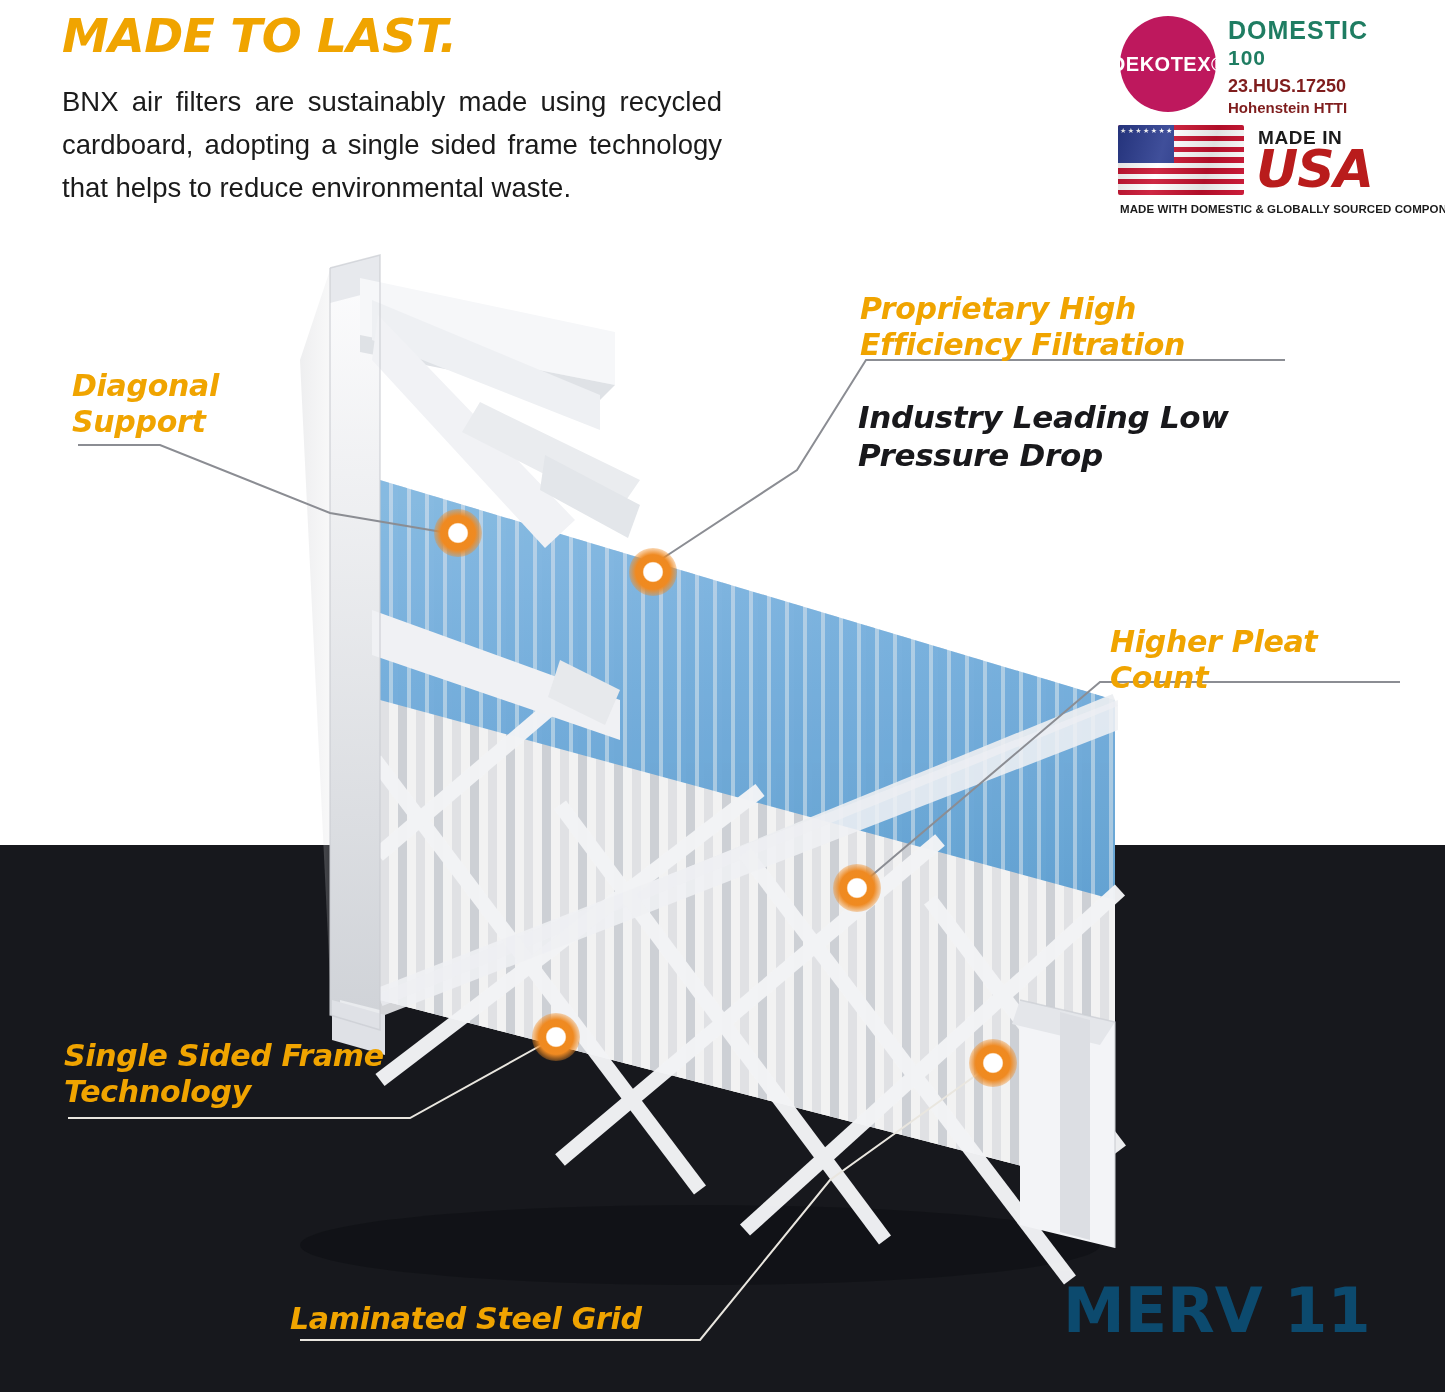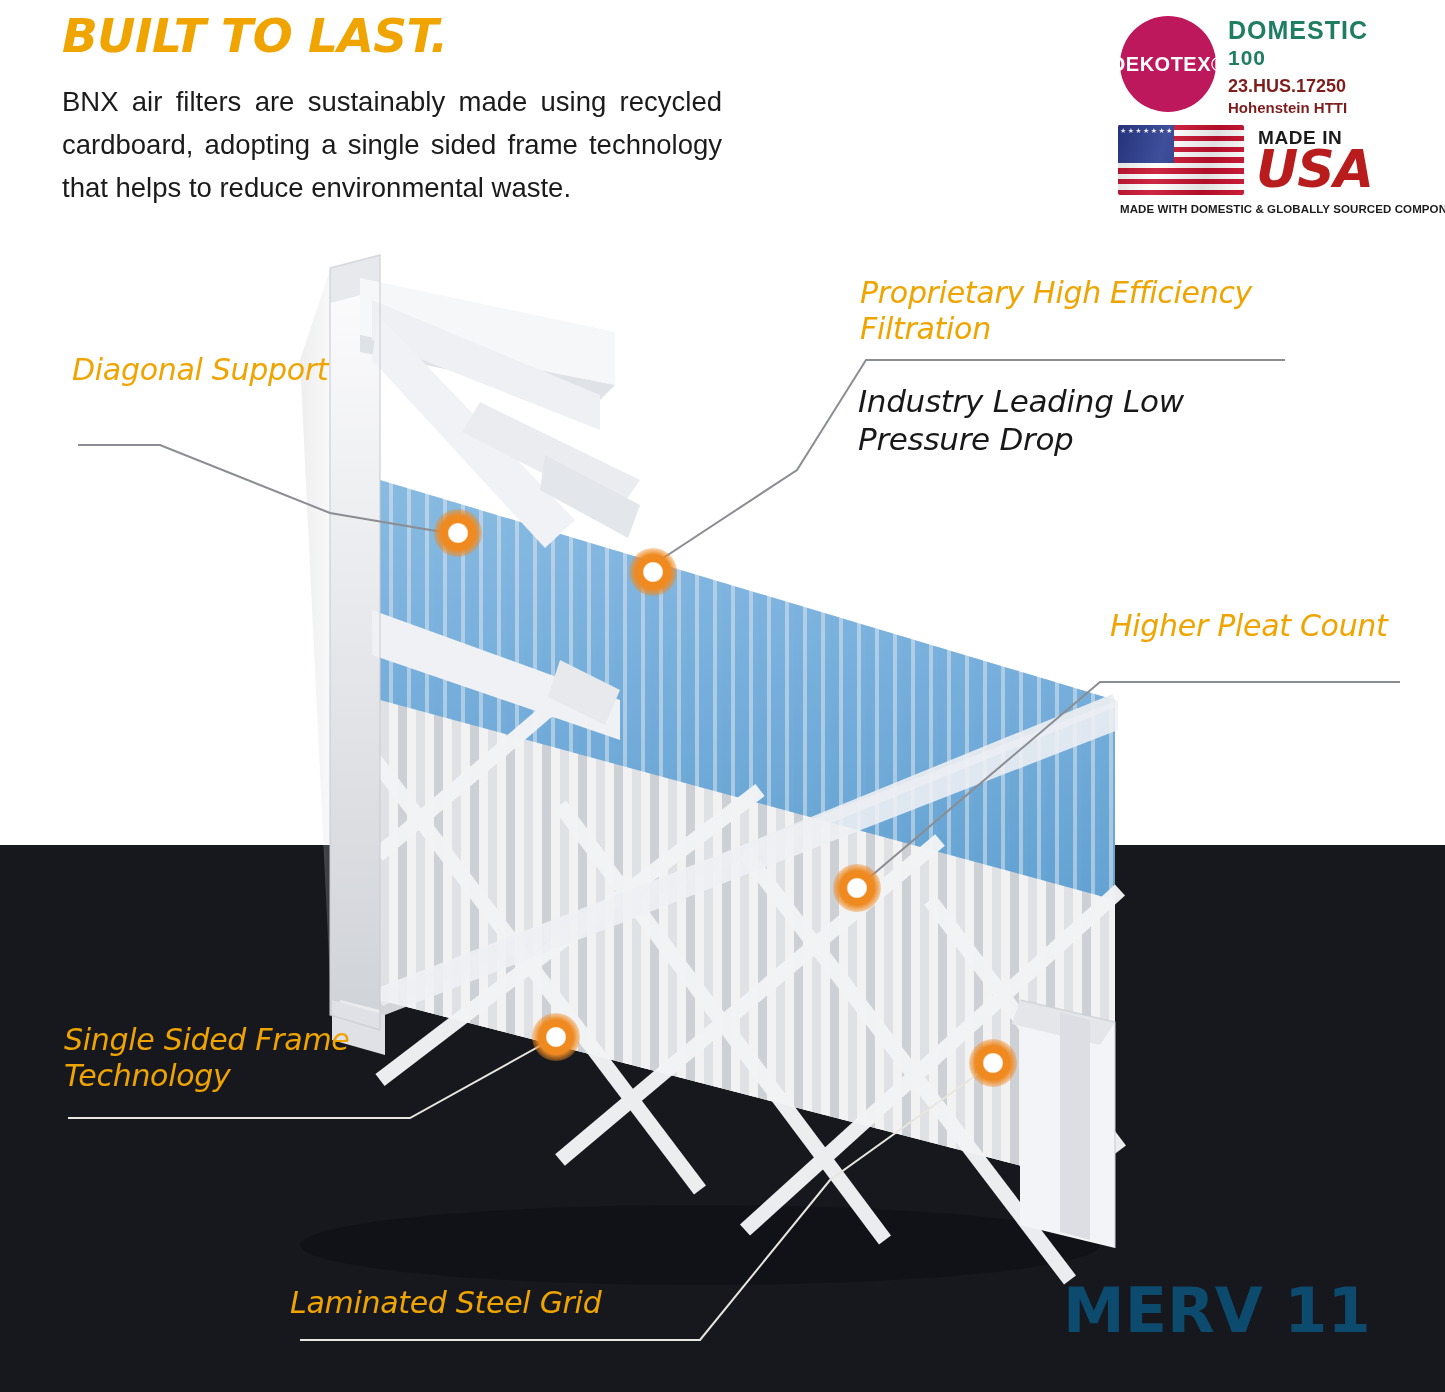--- a/index.html
+++ b/index.html
@@ -159,26 +159,27 @@
     font-size: 11.5px;
     font-weight: bold;
     letter-spacing: 0.1px;
     white-space: nowrap;
   }
 
   
   .callout {
     position: absolute;
     font-family: "DejaVu Sans", sans-serif;
-    font-weight: normal;
+    font-weight: bold;
     font-style: italic;
     color: #f0a400;
     font-size: 30px;
     line-height: 36px;
     letter-spacing: -0.3px;
+    margin-top: 16px;
   }
   .callout.on-dark { color: #f0a400; }
 
   .c-prop { left: 860px; top: 275px; width: 420px; }
   .c-industry { left: 858px; top: 382px; width: 430px; color: #18181b; font-size: 31px; line-height: 38px; }
   .c-diag  { left: 72px;  top: 352px; width: 260px; }
   .c-pleat { left: 1110px; top: 608px; width: 300px; }
   .c-single{ left: 64px;  top: 1022px; width: 400px; }
   .c-steel { left: 290px; top: 1285px; width: 420px; }
 
@@ -201,21 +202,21 @@
   }
 </style>
 </head>
 <body>
 
 <div id="page">
 
   <div class="dark-bg"></div>
 
   <div class="headline">
-    <h1>BUILT TO LAST.</h1>
+    <h1>MADE TO LAST.</h1>
     <p>BNX air filters are sustainably made using recycled cardboard, adopting a single sided frame technology that helps to reduce environmental waste.</p>
   </div>
 
   <div class="oeko-wrap">
     <div class="oeko-circle">
       <span>OEKO</span>
       <span>TEX®</span>
     </div>
     <div class="oeko-std">
       <div>DOMESTIC</div>

